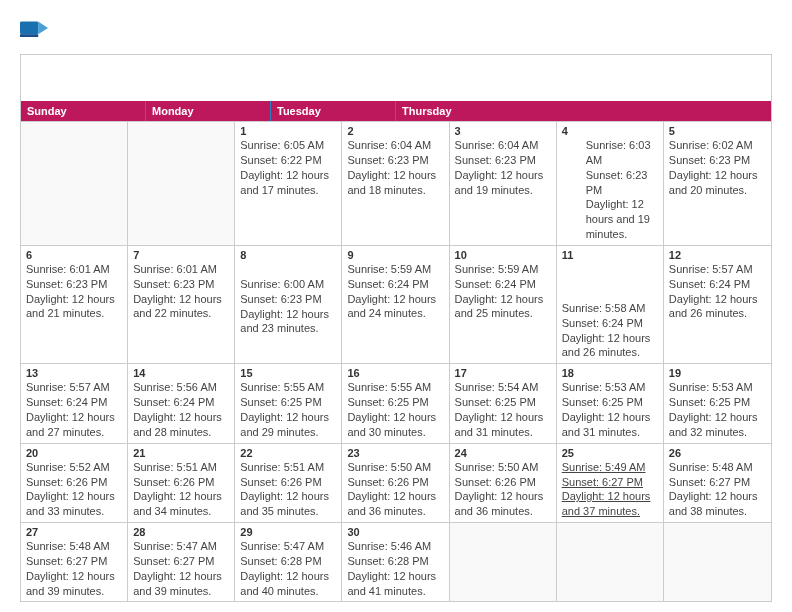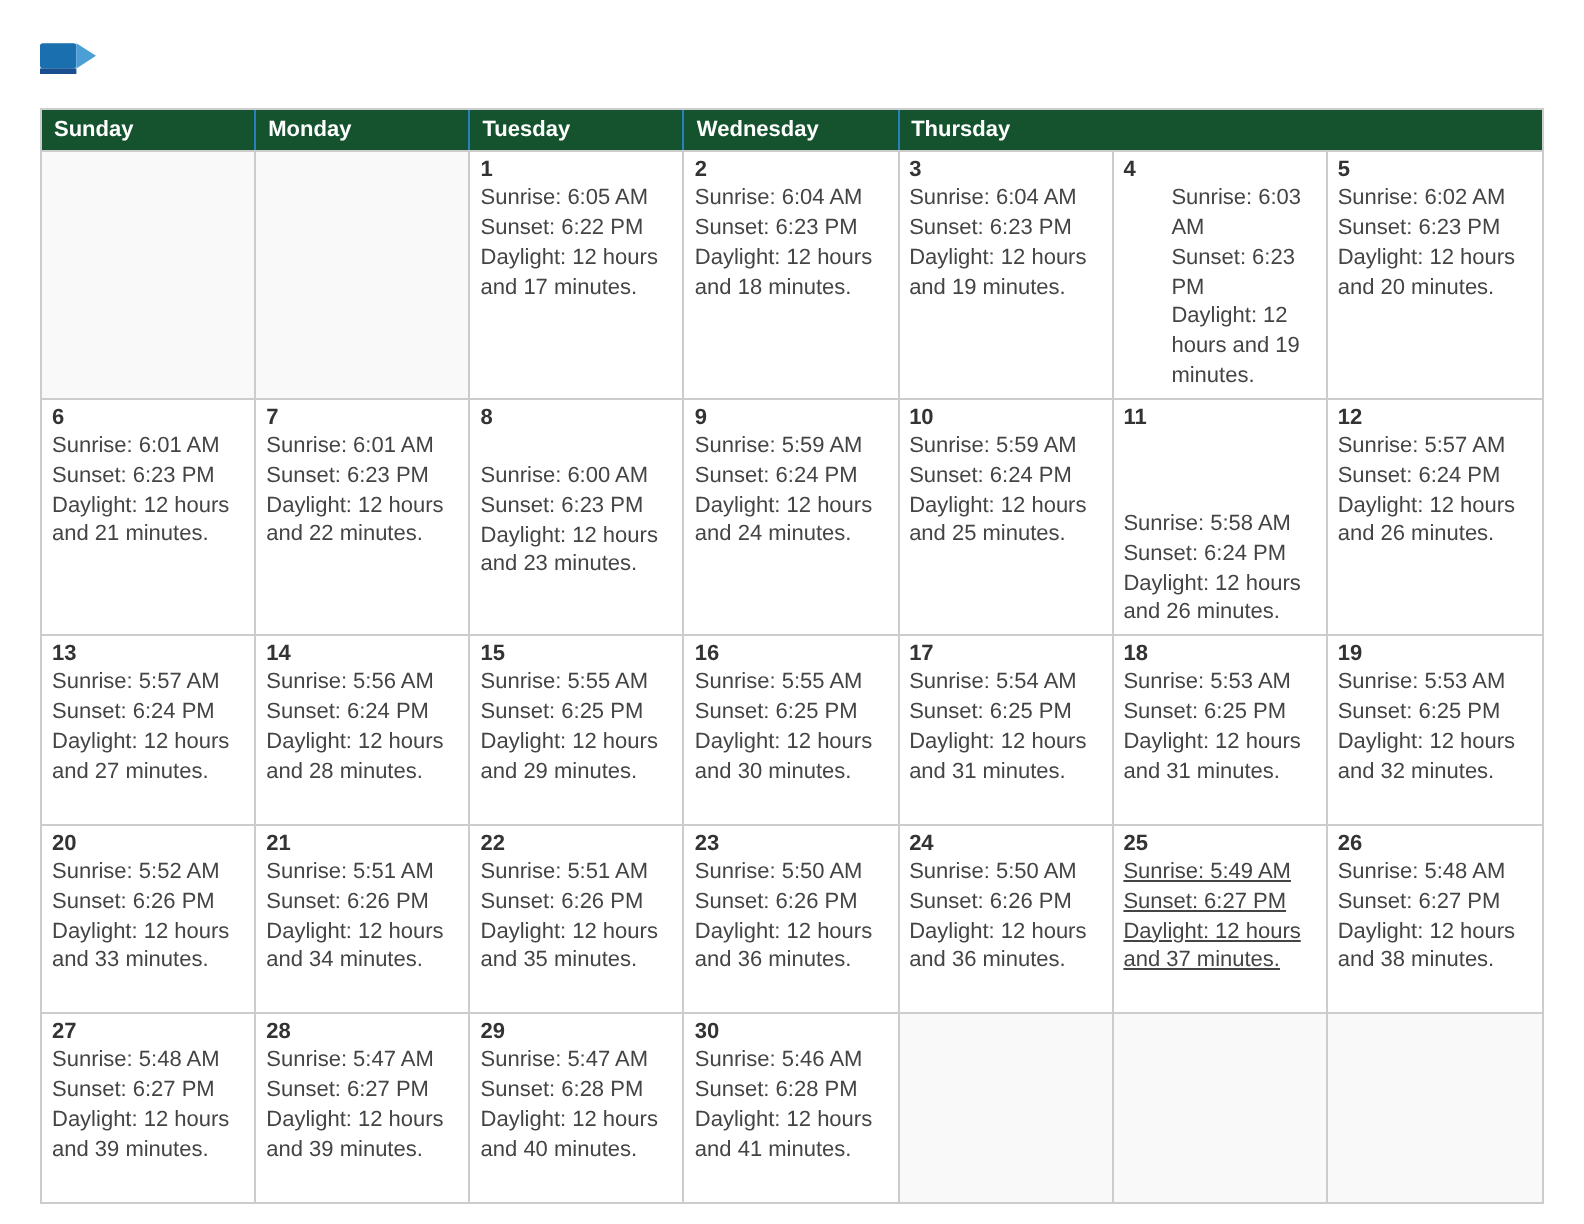--- a/index.html
+++ b/index.html
@@ -56,22 +56,23 @@
       color: #555;
     }
     .calendar {
       flex: 1;
       display: flex;
       flex-direction: column;
       border: 1px solid #ccc;
     }
     .cal-header {
       display: grid;
-      grid-template-columns: repeat(7, 1fr);
-      background: #14532d;
+      grid-template-columns: repeat(6, 1fr);
+      background: #be185d;
+      margin-top: 46px;
     }
     .cal-header-cell {
       color: #fff;
       font-size: 11px;
       font-weight: bold;
       padding: 4px 6px;
       border-right: 1px solid #2a7fbf;
       text-align: left;
     }
     .cal-header-cell:last-child {
@@ -135,21 +136,20 @@
       <div class="main-title"></div>
       <div class="sub-title"></div>
     </div>
   </div>
 
   <div class="calendar">
     <div class="cal-header">
     <div class="cal-header-cell">Sunday</div>
         <div class="cal-header-cell">Monday</div>
         <div class="cal-header-cell">Tuesday</div>
-        <div class="cal-header-cell">Wednesday</div>
         <div class="cal-header-cell">Thursday</div>
       </div>
     <div class="cal-body">
     <div class="cal-row">
           <div class="cal-cell empty"></div>
           <div class="cal-cell empty"></div>
           <div class="cal-cell">
             <span class="day-num">1</span>
             <div class="cell-text" style="white-space: pre-line;">Sunrise: 6:05 AM
 Sunset: 6:22 PM

